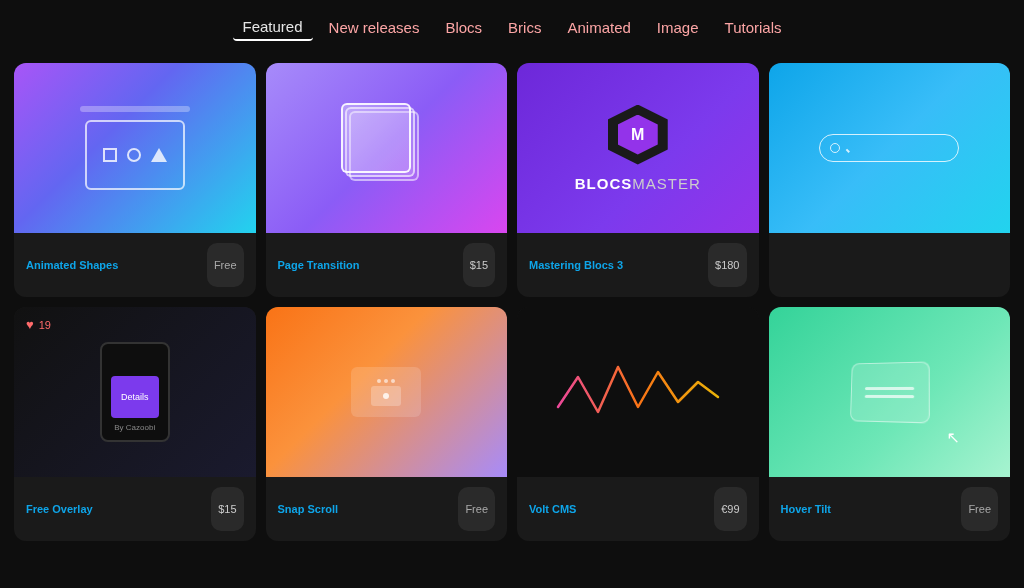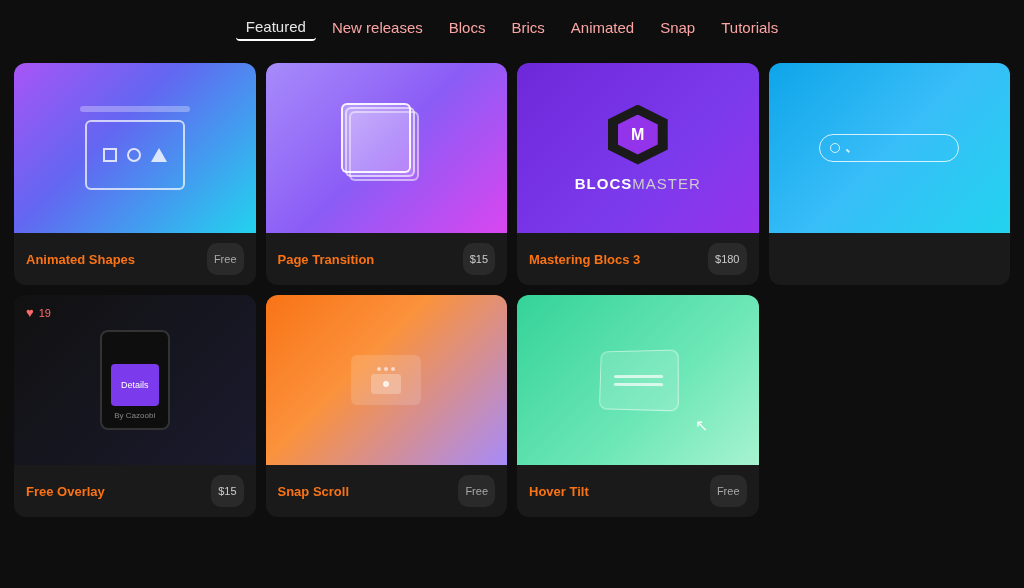--- a/index.html
+++ b/index.html
@@ -283,45 +283,45 @@
     }
 
     
     .card-footer {
       padding: 10px 12px;
       display: flex;
       align-items: center;
       justify-content: space-between;
     }
     .card-title {
-      font-size: 13px;
+      font-size: 11px;
       font-weight: 600;
-      color: #f97316;
+      color: #0ea5e9;
     }
     .card-price {
       font-size: 11px;
       color: #ccc;
       background: #2a2a2a;
-      padding: 10px 7px;
+      padding: 16px 7px;
       border-radius: 10px;
     }
     .card-price.free {
       color: #aaa;
     }
   </style>
 </head>
 <body>
 
 <nav class="nav">
   <div class="nav-item active">Featured</div>
   <div class="nav-item">New releases</div>
   <div class="nav-item">Blocs</div>
   <div class="nav-item">Brics</div>
   <div class="nav-item">Animated</div>
-  <div class="nav-item">Snap</div>
+  <div class="nav-item">Image</div>
   <div class="nav-item">Tutorials</div>
 </nav>
 
 <div class="grid">
 
   <div class="card">
     <div class="card-thumb thumb-animated-shapes">
       <div style="display:flex;flex-direction:column;align-items:center;gap:8px;">
         <div style="width:110px;height:6px;background:rgba(255,255,255,0.3);border-radius:3px;"></div>
         <div class="shapes-box">
@@ -411,20 +411,38 @@
           </div>
         </div>
       </div>
     </div>
     <div class="card-footer">
       <span class="card-title">Snap Scroll</span>
       <span class="card-price free">Free</span>
     </div>
   </div>
 
+  <div class="card">
+    <div class="card-thumb thumb-volt-cms">
+      <svg class="wave-svg" viewBox="0 0 180 80">
+        <polyline points="10,55 30,25 50,60 70,15 90,55 110,20 130,50 150,30 170,45" fill="none" stroke="url(#waveGrad)" stroke-width="2.5" stroke-linecap="round" stroke-linejoin="round"></polyline>
+        <defs>
+          <linearGradient id="waveGrad" x1="0%" y1="0%" x2="100%" y2="0%">
+            <stop offset="0%" stop-color="#ec4899"></stop>
+            <stop offset="50%" stop-color="#f97316"></stop>
+            <stop offset="100%" stop-color="#eab308"></stop>
+          </linearGradient>
+        </defs>
+      </svg>
+    </div>
+    <div class="card-footer">
+      <span class="card-title">Volt CMS</span>
+      <span class="card-price">€99</span>
+    </div>
+  </div>
 
   <div class="card">
     <div class="card-thumb thumb-hover-tilt" style="position:relative;">
       <div class="tilt-card">
         <div class="tilt-line"></div>
         <div class="tilt-line"></div>
       </div>
       <span class="tilt-cursor">↖</span>
     </div>
     <div class="card-footer">

